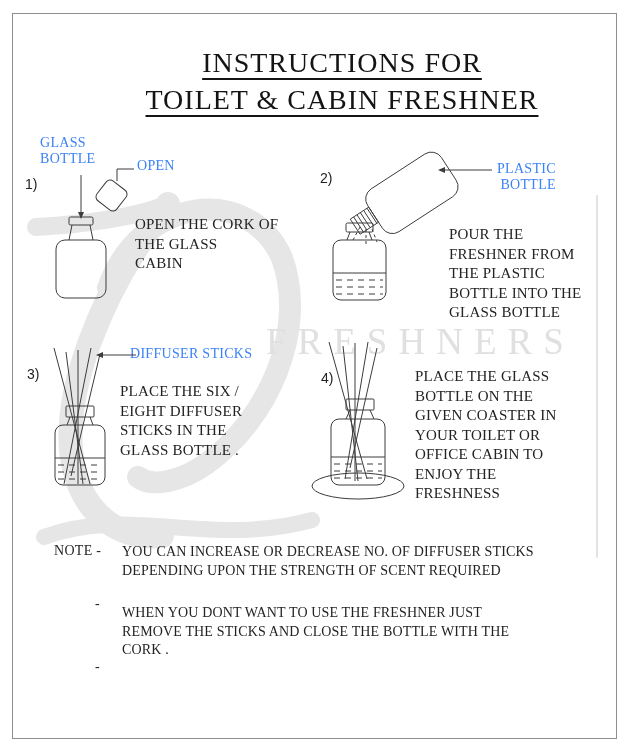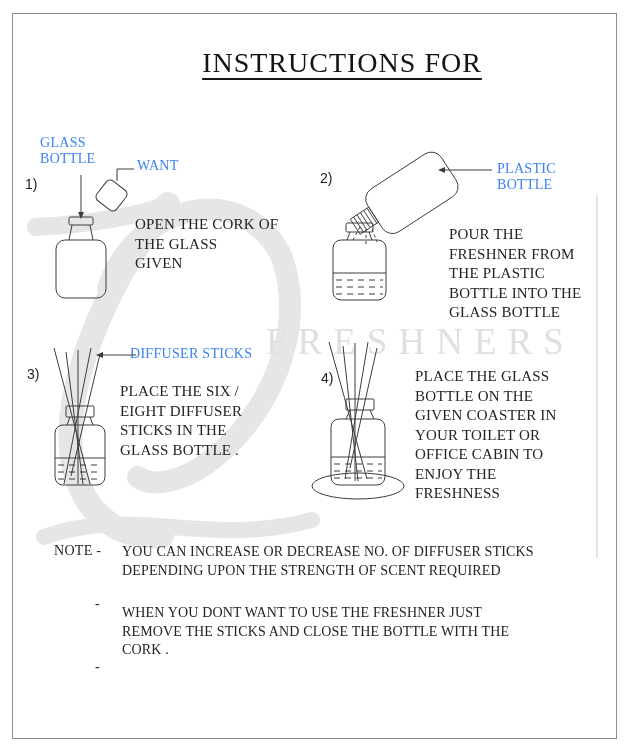--- a/index.html
+++ b/index.html
@@ -40,45 +40,46 @@
     <path d="M 108,288 C 140,198 248,182 282,258 C 308,330 268,420 206,464 C 182,481 152,488 138,477" stroke-width="22"></path>
     <path d="M 44,537 C 130,505 210,548 312,520" stroke-width="16"></path>
     <line x1="597" y1="196" x2="597" y2="557" stroke="#e3e3e3" stroke-width="2"></line>
   </svg>
   <div class="abs wm-text" style="left:266px;top:320px;">FRESHNERS</div>
 
   <div class="frame"></div>
 
   <div class="abs title-wrap">
     <span class="title-line">INSTRUCTIONS FOR</span><br>
+    <span class="title-line">TOILET &amp; CABIN FRESHNER</span>
   </div>
 
   <div class="abs step-num" style="left:25px;top:176px;">1)</div>
   <div class="abs diagram-label" style="left:40px;top:135px;">GLASS
 BOTTLE</div>
-  <div class="abs diagram-label" style="left:137px;top:158px;">WANT</div>
+  <div class="abs diagram-label" style="left:137px;top:158px;">OPEN</div>
   <svg class="abs diagram" style="left:20px;top:155px;" width="180" height="150" viewBox="0 0 180 150" fill="none" stroke="#3c3c3c" stroke-width="1">
     <g>
       <line x1="61" y1="20" x2="61" y2="58"></line>
       <polygon points="58,57 64,57 61,64" fill="#3c3c3c" stroke="none"></polygon>
     </g>
     <polyline points="114,14 97,14 97,26"></polyline>
     <rect x="79" y="28" width="25" height="25" rx="5" transform="rotate(38 91.5 40.5)"></rect>
     <g>
       <rect x="49" y="62" width="24" height="8" rx="1.5"></rect>
       <path d="M52,70 L49,85 M70,70 L73,85"></path>
       <rect x="36" y="85" width="50" height="58" rx="9"></rect>
     </g>
   </svg>
   <div class="abs step-text" style="left:135px;top:215px;">OPEN THE CORK OF
 THE GLASS
-GIVEN</div>
+CABIN</div>
 
   <div class="abs step-num" style="left:320px;top:170px;">2)</div>
-  <div class="abs diagram-label" style="left:497px;top:161px;">PLASTIC
+  <div class="abs diagram-label" style="left:497px;top:161px;text-align:right;">PLASTIC
 BOTTLE</div>
   <svg class="abs diagram" style="left:320px;top:145px;" width="200" height="165" viewBox="0 0 200 165" fill="none" stroke="#3c3c3c" stroke-width="1">
     <g transform="rotate(-33 55 70)">
       <rect x="32" y="60" width="22" height="18"></rect>
       <path d="M36,60 V78 M40,60 V78 M44,60 V78 M48,60 V78 M52,60 V78"></path>
       <rect x="54" y="46" width="88" height="51" rx="12"></rect>
     </g>
     <g stroke-dasharray="3 3">
       <path d="M40,82 l-7,13 M46,84 l0,15 M52,84 l5,13"></path>
     </g>

